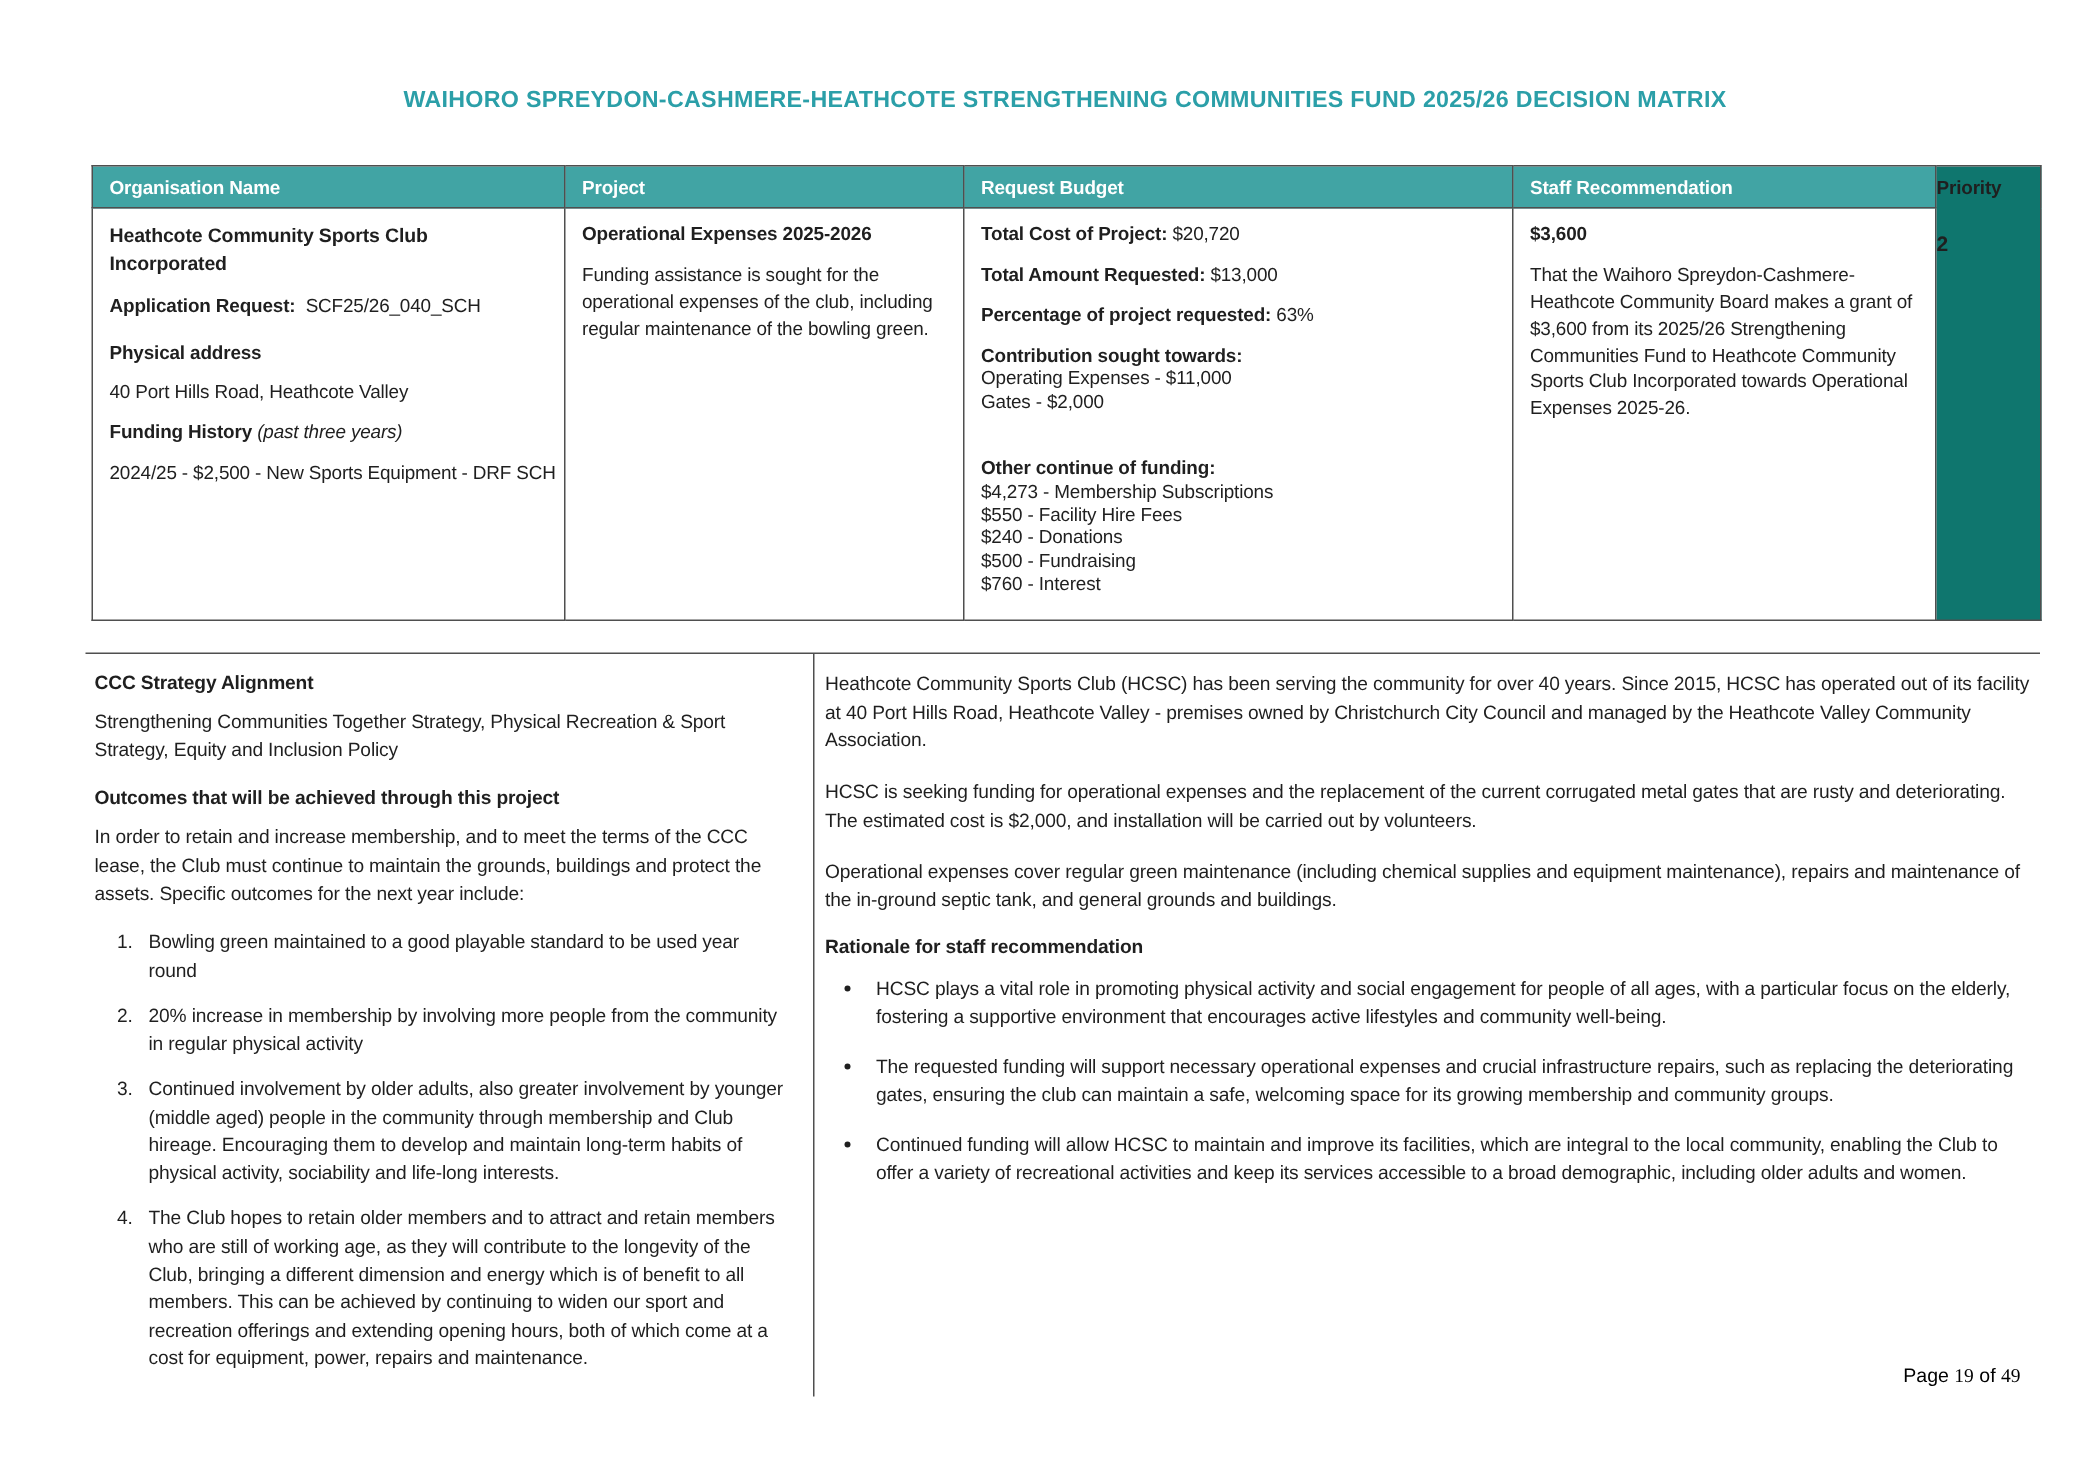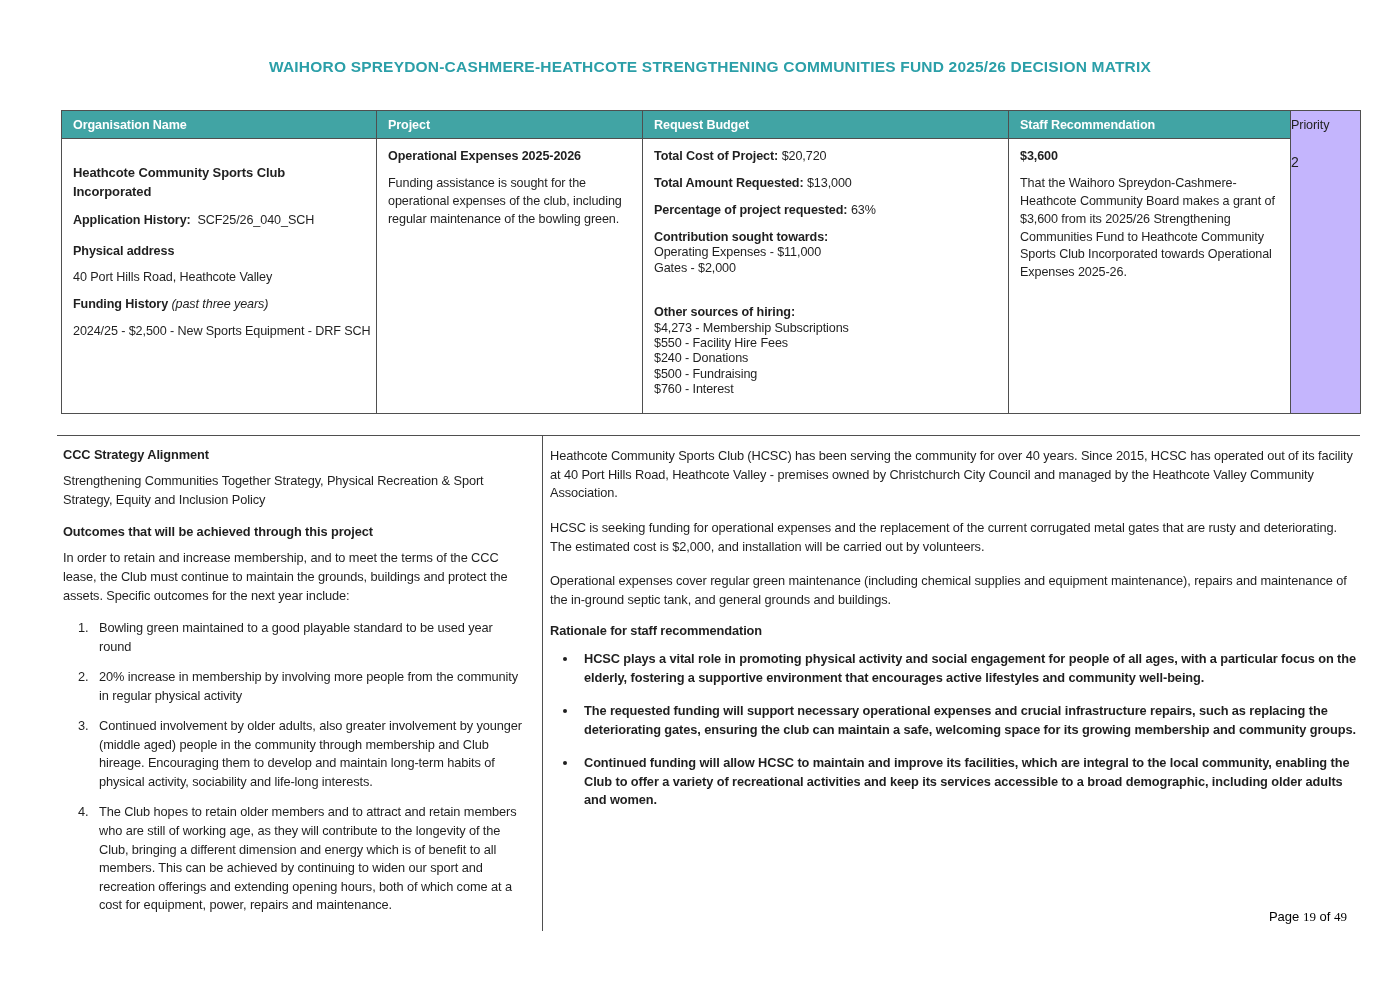--- a/index.html
+++ b/index.html
@@ -34,35 +34,35 @@
   }
   th.teal-head {
     background: #41a4a4;
     color: #ffffff;
     font-size: 12.6px;
     font-weight: bold;
     padding: 7px 11px 6px 11px;
     height: 20px;
   }
   td.priority-cell {
-    background: #c4b5fd;
+    background: #0f766e;
     text-align: center;
-    font-weight: normal;
+    font-weight: bold;
     padding-top: 7px;
     font-size: 12.6px;
   }
   .priority-value {
     display: block;
     margin-top: 22px;
     font-size: 14px;
   }
   tr.data-row td { padding: 9px 11px; height: 240px; }
   .cell p { margin-bottom: 9px; line-height: 1.42; }
   .cell .tight { margin-bottom: 0; line-height: 1.22; }
-  .org-name { font-weight: bold; font-size: 13px; line-height: 1.45; margin-bottom: 10px; margin-top: 16px; }
+  .org-name { font-weight: bold; font-size: 13px; line-height: 1.45; margin-bottom: 10px; }
   .nowrap { white-space: nowrap; }
   .blk { margin-bottom: 7px; line-height: 1.32; }
   .blk-gap { margin-top: 28px; }
   .rec-amount { font-weight: bold; margin-bottom: 16px; }
   .lower {
     display: flex;
     margin: 21px 38px 0 57px;
     border-top: 1px solid #4f4f4f;
     font-size: 12.8px;
     letter-spacing: -0.1px;
@@ -75,21 +75,21 @@
   }
   .lower-right {
     flex: 1;
     padding: 11px 4px 4px 7px;
   }
   .lower h3 { font-size: 12.8px; font-weight: bold; margin-bottom: 10px; }
   .lower p { line-height: 1.45; margin-bottom: 11px; }
   ol.outcomes { margin: 14px 0 0 0; padding-left: 29px; }
   ol.outcomes li { line-height: 1.45; margin-bottom: 12px; padding-left: 7px; }
   ul.rationale { margin: 12px 0 0 2px; padding-left: 26px; list-style: disc; }
-  ul.rationale li { line-height: 1.45; margin-bottom: 15px; padding-left: 6px; font-weight: bold; }
+  ul.rationale li { line-height: 1.45; margin-bottom: 15px; padding-left: 6px; }
   .footer {
     position: absolute;
     top: 909px;
     right: 51px;
     font-size: 13px;
     color: #000000;
   }
   .footer .serif { font-family: "Liberation Serif", serif; }
 </style>
 </head>
@@ -112,41 +112,41 @@
     <th class="teal-head">Request Budget</th>
     <th class="teal-head">Staff Recommendation</th>
     <td class="priority-cell" rowspan="2">
       <span>Priority</span>
       <span class="priority-value">2</span>
     </td>
   </tr>
   <tr class="data-row">
     <td class="cell">
       <div class="org-name">Heathcote Community Sports Club Incorporated</div>
-      <p><b>Application History:</b>&nbsp; <span>SCF25/26_040_SCH</span></p>
+      <p><b>Application Request:</b>&nbsp; <span>SCF25/26_040_SCH</span></p>
       <p style="margin-top:13px"><b>Physical address</b></p>
       <p>40 Port Hills Road, Heathcote Valley</p>
       <p><b>Funding History</b> <i>(past three years)</i></p>
       <p class="nowrap">2024/25 - $2,500 - New Sports Equipment - DRF SCH</p>
     </td>
     <td class="cell">
       <p><b>Operational Expenses 2025-2026</b></p>
       <p>Funding assistance is sought for the operational expenses of the club, including regular maintenance of the bowling green.</p>
     </td>
     <td class="cell">
       <p><b>Total Cost of Project:</b> <span>$20,720</span></p>
       <p><b>Total Amount Requested:</b> <span>$13,000</span></p>
       <p><b>Percentage of project requested:</b> <span>63%</span></p>
       <div class="blk">
         <div><b>Contribution sought towards:</b></div>
         <div class="tight">Operating Expenses - $11,000</div>
         <div class="tight">Gates - $2,000</div>
       </div>
       <div class="blk blk-gap">
-        <div><b>Other sources of hiring:</b></div>
+        <div><b>Other continue of funding:</b></div>
         <div class="tight">$4,273 - Membership Subscriptions</div>
         <div class="tight">$550 - Facility Hire Fees</div>
         <div class="tight">$240 - Donations</div>
         <div class="tight">$500 - Fundraising</div>
         <div class="tight">$760 - Interest</div>
       </div>
     </td>
     <td class="cell">
       <p class="rec-amount">$3,600</p>
       <p>That the Waihoro Spreydon-Cashmere-Heathcote Community Board makes a grant of $3,600 from its 2025/26 Strengthening Communities Fund to Heathcote Community Sports Club Incorporated towards Operational Expenses 2025-26.</p>

